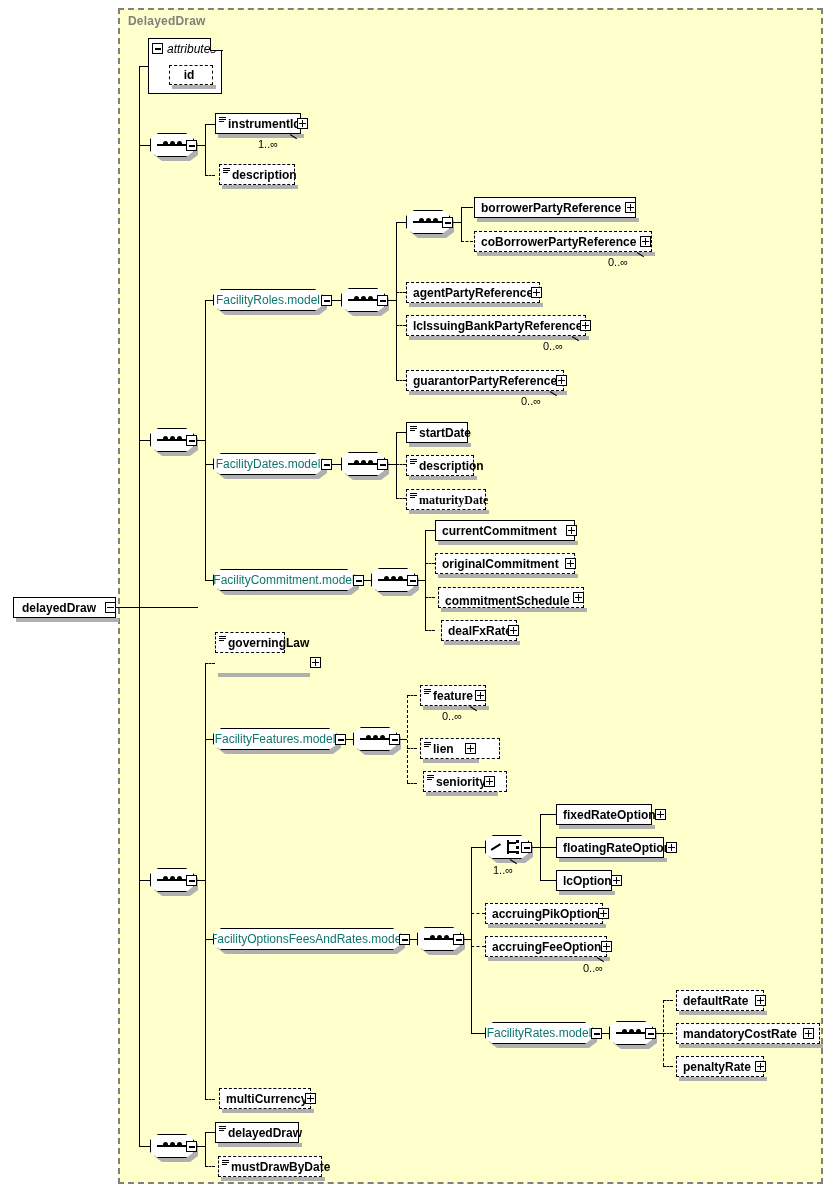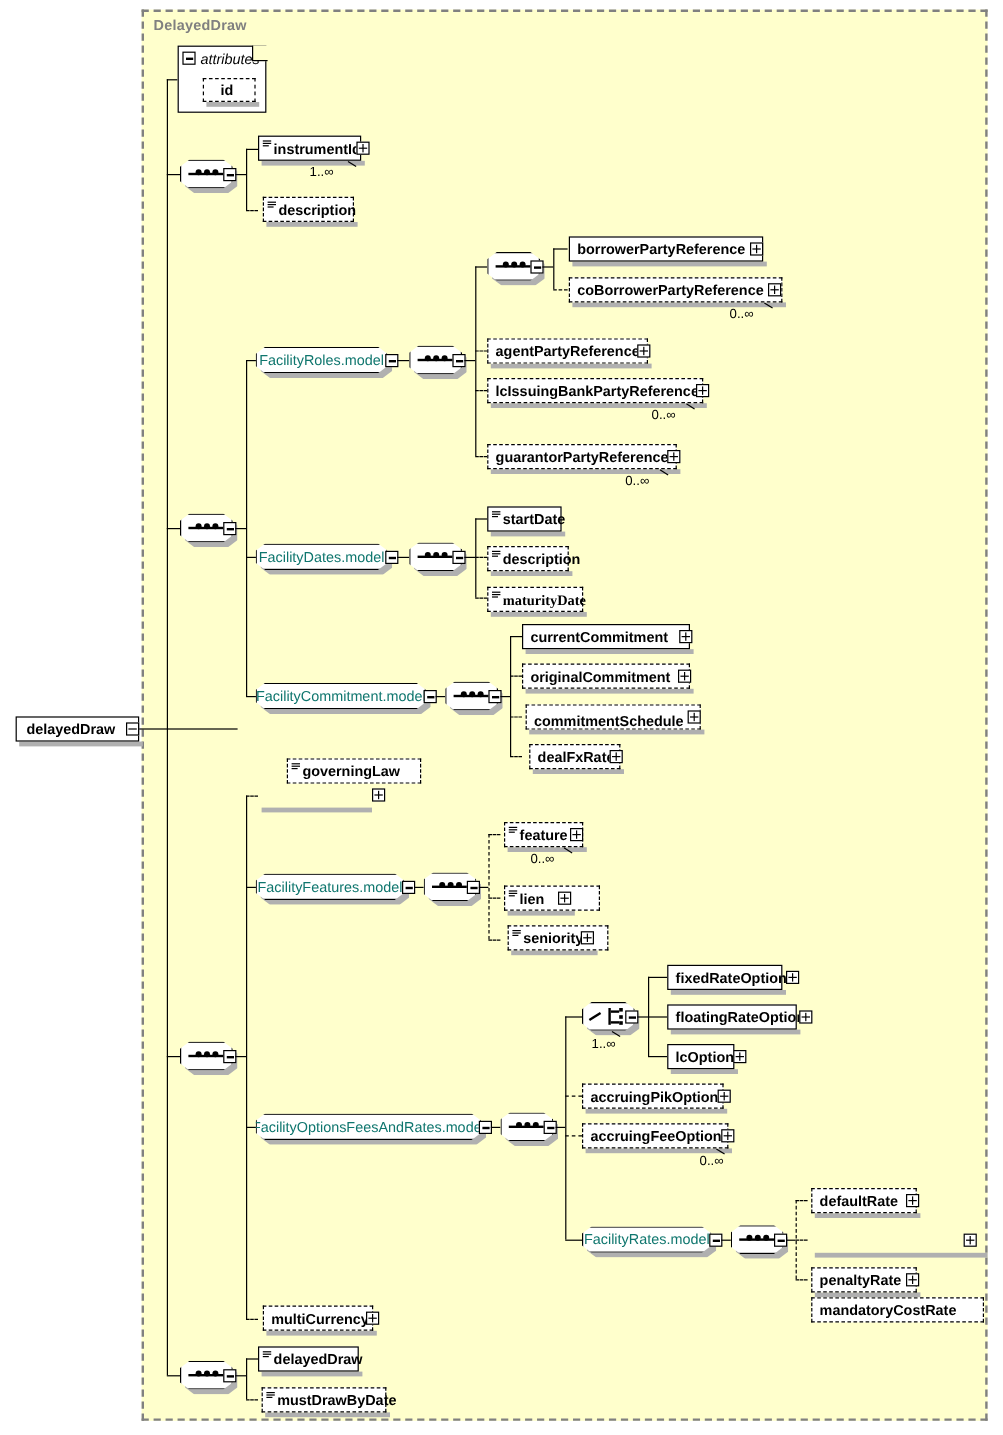--- a/index.html
+++ b/index.html
@@ -353,21 +353,21 @@
   </div>
   <div class="comp-exp" style="left:186px;top:875px;"></div>
   <div class="ln h" style="left:196px;top:880px;width:9px;"></div>
   <div class="ln v" style="left:205px;top:663px;height:437px;"></div>
   <div class="ln dash-h" style="left:205px;top:663px;width:10px;"></div>
   <div class="ln h" style="left:205px;top:739px;width:10px;"></div>
   <div class="ln h" style="left:205px;top:939px;width:10px;"></div>
   <div class="ln dash-h" style="left:205px;top:1099px;width:10px;"></div>
 
   <div class="node-shadow" style="left:218px;top:673px;width:92px;height:4px;"></div>
-  <div class="node opt" style="left:215px;top:632px;width:112px;margin-left:24px;">
+  <div class="node opt" style="left:215px;top:632px;width:70px;">
     <span class="type-glyph">
         <i></i>
         <i></i>
         <i></i>
       </span>
     <span class="node-label">governingLaw</span>
   </div>
   <div class="expander plus" style="left:310px;top:657px;"></div>
 
   <div class="mgrp" style="left:213px;top:728px;width:124px;">
@@ -530,21 +530,21 @@
   <div class="ln dash-h" style="left:663px;top:1033px;width:10px;"></div>
   <div class="ln dash-h" style="left:663px;top:1066px;width:10px;"></div>
 
   <div class="node-shadow" style="left:679px;top:1011px;width:88px;height:4px;"></div>
   <div class="node opt" style="left:676px;top:990px;width:88px;padding-left:6px;">
     <span class="node-label">defaultRate</span>
   </div>
   <div class="expander plus" style="left:755px;top:995px;"></div>
 
   <div class="node-shadow" style="left:679px;top:1044px;width:144px;height:4px;"></div>
-  <div class="node opt" style="left:676px;top:1081px;width:144px;padding-left:6px;">
+  <div class="node opt" style="left:676px;top:1023px;width:144px;padding-left:6px;">
     <span class="node-label">mandatoryCostRate</span>
   </div>
   <div class="expander plus" style="left:803px;top:1028px;"></div>
 
   <div class="node-shadow" style="left:679px;top:1077px;width:88px;height:4px;"></div>
   <div class="node opt" style="left:676px;top:1056px;width:88px;padding-left:6px;">
     <span class="node-label">penaltyRate</span>
   </div>
   <div class="expander plus" style="left:755px;top:1061px;"></div>
 

